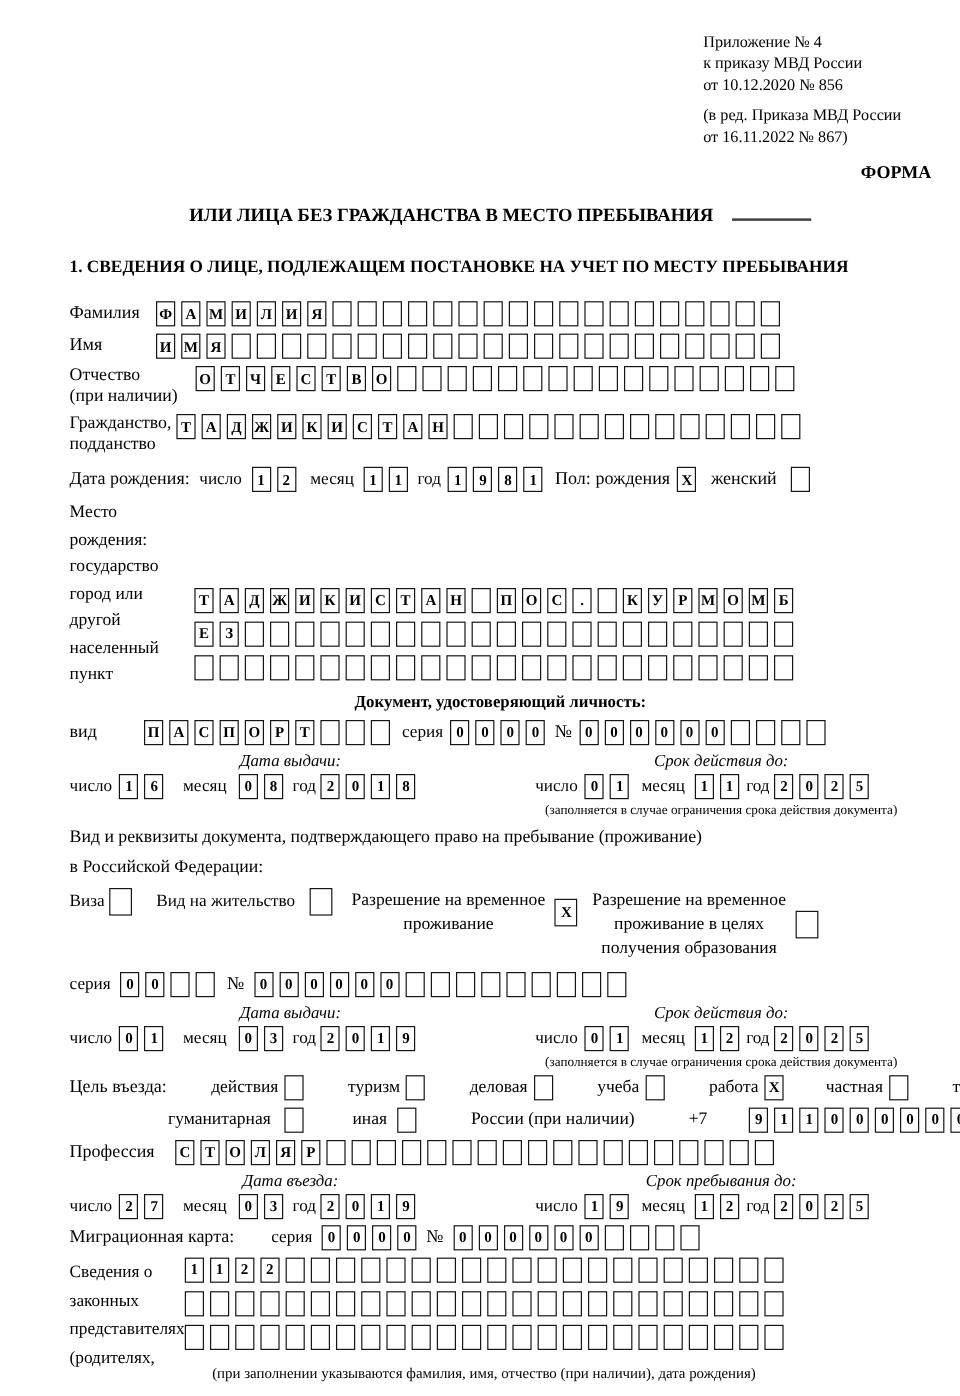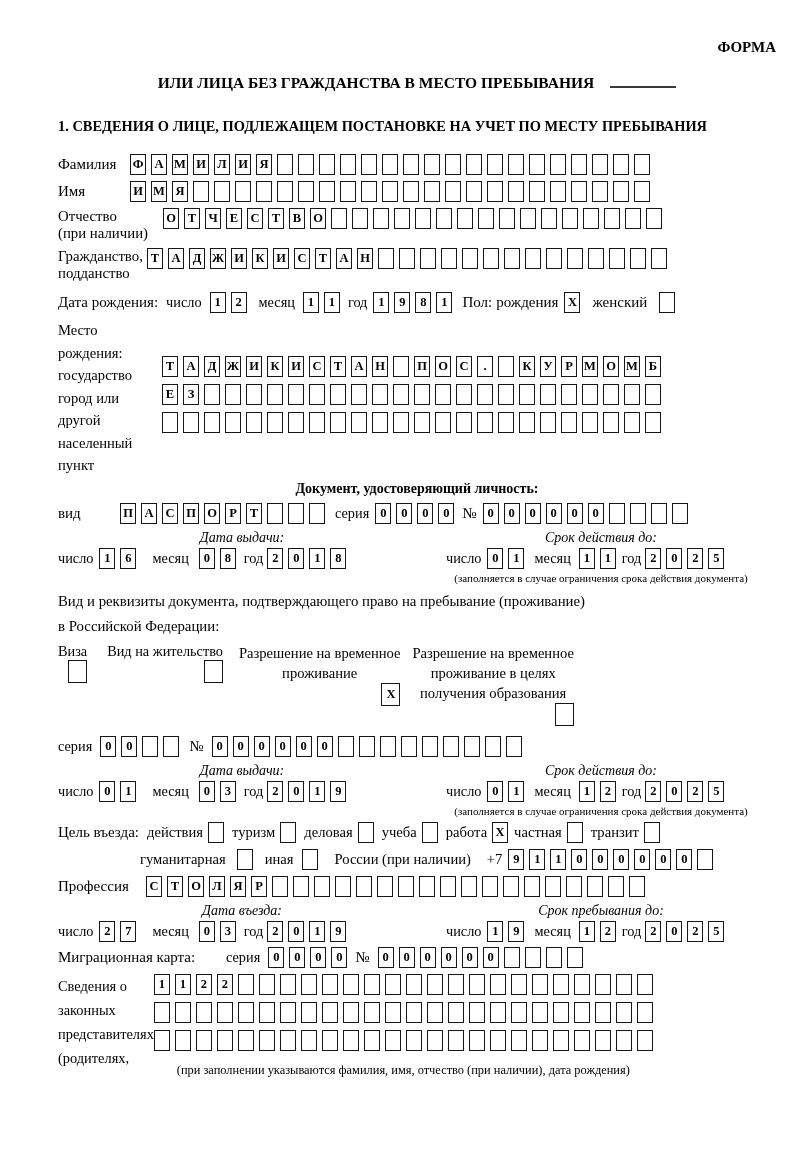--- a/index.html
+++ b/index.html
@@ -32,56 +32,65 @@
 
   .row { display:flex; align-items:center; margin-bottom:6px; white-space:nowrap; }
   .row.top { align-items:flex-start; }
   .lbl { flex:0 0 auto; }
   .lbl2 { line-height:17px; font-size:14.8px; }
   .sm { font-size:14.3px; }
   .ml4{margin-left:4px}.ml6{margin-left:6px}.ml8{margin-left:8px}.ml10{margin-left:10px}
   .ml12{margin-left:12px}.ml16{margin-left:16px}.ml20{margin-left:20px}
 
   
-  .bp { display:flex; align-items:center; margin-bottom:4px; }
+  .bp { display:flex; align-items:flex-end; margin-bottom:4px; }
   .bp-labels { flex:0 0 104px; line-height:22.5px; font-size:14.6px; }
   .bp-rows .cells { margin-bottom:7px; display:flex; }
 
   .center-bold { text-align:center; font-weight:bold; font-size:14px; margin:2px 0 6px 0; }
 
   
   .dates { display:flex; margin-bottom:5px; }
   .dates-left { flex:0 0 368px; }
   .dates-right { flex:1; }
   .dates-title { text-align:center; font-size:14px; margin-bottom:2px;font-style:italic; }
   .date-line { display:flex; align-items:center; white-space:nowrap; }
   .note { font-size:11px; margin-top:3px; text-align:center; white-space:nowrap; }
 
   .plain { font-size:14.8px; line-height:1.7; }
 
   
   .permit-row { display:flex; align-items:flex-start; margin:4px 0 10px 0; }
-  .pgroup { display:flex; align-items:flex-end;flex-direction:column; }
+  .pgroup { display:flex; align-items:center; }
   .plines { text-align:center; font-size:14.6px; line-height:20px; }
 
   .pair { display:inline-flex; align-items:center; }
   .pair .lbl { margin-right:5px; }
-  .purpose { font-size:14.6px; }
+  .purpose { font-size:14.6px;gap:29px; }
 
   
   .rep { display:flex; align-items:flex-start; margin-top:2px; }
   .rep-labels { flex:0 0 90px; line-height:24px; font-size:14.4px; }
   .rep-rows .cells { margin-bottom:7px; display:flex; }
   .rep-note { font-size:12.4px; margin-top:12px; text-align:center; }
 </style>
 </head>
 <body>
 
 <div class="page">
 
+  <div class="appendix">
+    <div>Приложение № 4</div>
+    <div>к приказу МВД России</div>
+    <div>от 10.12.2020 № 856</div>
+    <div class="ed">
+      <div>(в ред. Приказа МВД России</div>
+      <div>от 16.11.2022 № 867)</div>
+    </div>
+  </div>
   <div class="form-label">ФОРМА</div>
 
   <div class="title">
     <div><span>ИЛИ ЛИЦА БЕЗ ГРАЖДАНСТВА В МЕСТО ПРЕБЫВАНИЯ</span><span class="blank"></span></div>
   </div>
 
   <div class="sec-heading">1. СВЕДЕНИЯ О ЛИЦЕ, ПОДЛЕЖАЩЕМ ПОСТАНОВКЕ НА УЧЕТ ПО МЕСТУ ПРЕБЫВАНИЯ</div>
 
   <div class="row">
     <div class="lbl" style="width:72px">Фамилия</div>

